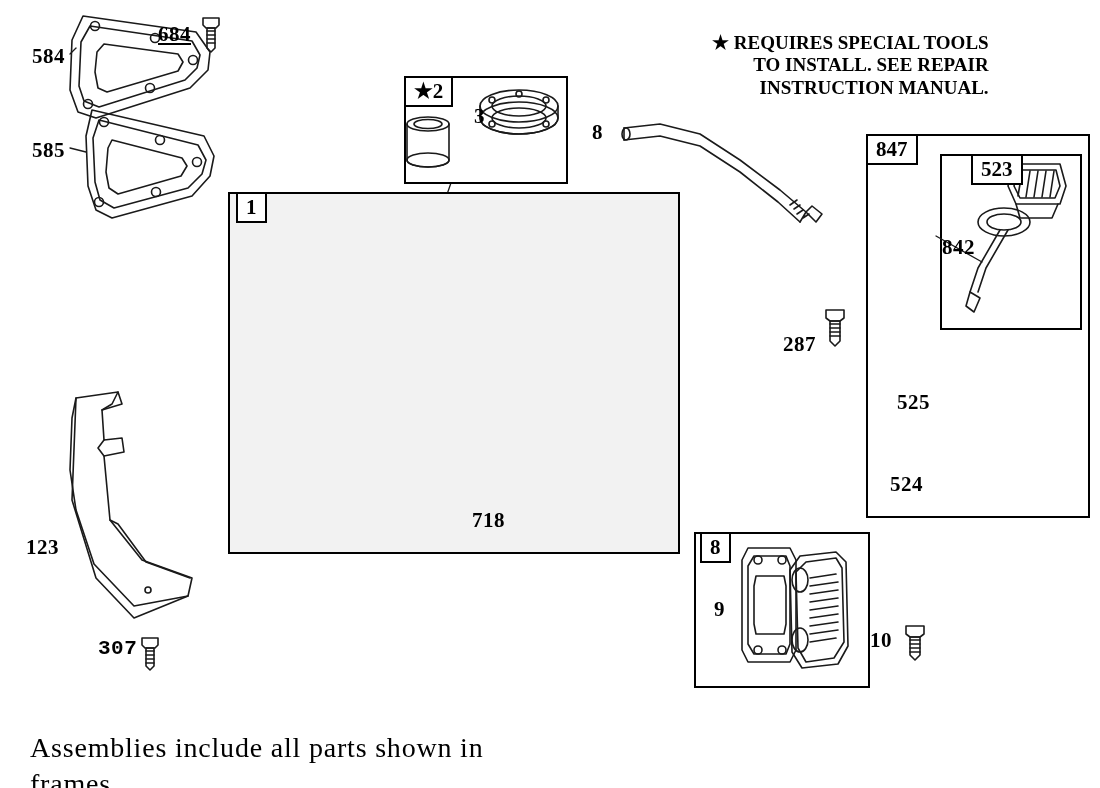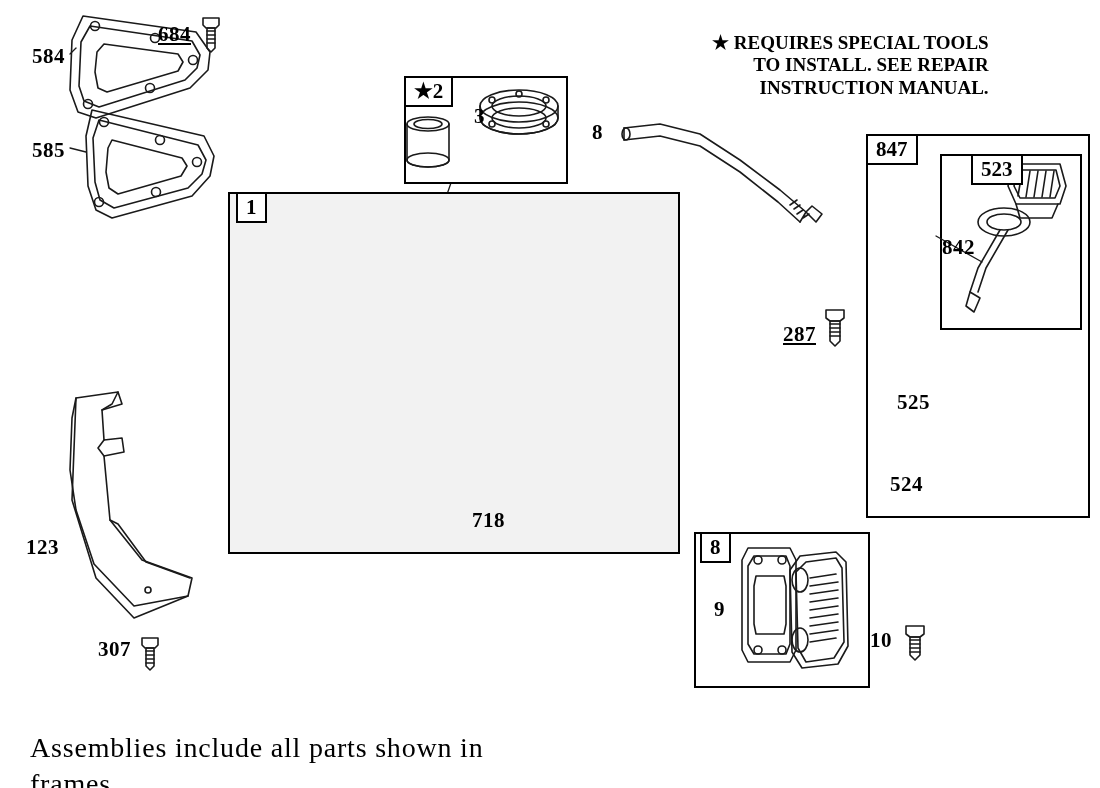--- a/index.html
+++ b/index.html
@@ -329,26 +329,26 @@
   <div class="boxlbl" style="left:866px; top:134px;">847</div>
   <div class="boxlbl" style="left:940px; top:154px;margin-left:31px;">523</div>
   <div class="boxlbl" style="left:700px; top:532px;">8</div>
 
   <div class="lbl" style="left:32px;  top:44px;">584</div>
   <div class="lbl" style="left:158px; top:22px;text-decoration:underline;">684</div>
   <div class="lbl" style="left:32px;  top:138px;">585</div>
   <div class="lbl" style="left:474px; top:104px;">3</div>
   <div class="lbl" style="left:592px; top:120px;">8</div>
   <div class="lbl" style="left:942px; top:222px;margin-top:13px;">842</div>
-  <div class="lbl" style="left:783px; top:322px;text-decoration:underline;">287</div>
+  <div class="lbl" style="left:783px; top:332px;">287</div>
   <div class="lbl" style="left:897px; top:390px;">525</div>
   <div class="lbl" style="left:890px; top:472px;">524</div>
   <div class="lbl" style="left:472px; top:508px;">718</div>
   <div class="lbl" style="left:26px;  top:535px;">123</div>
-  <div class="lbl" style="left:98px;  top:637px;">307</div>
+  <div class="lbl" style="left:98px;  top:637px;font-family:Liberation Mono, monospace;">307</div>
   <div class="lbl" style="left:714px; top:597px;">9</div>
   <div class="lbl" style="left:870px; top:628px;text-align:right;">10</div>
 
   <div class="note" style="left:712px; top:32px;">★ REQUIRES SPECIAL TOOLS
 TO INSTALL.  SEE REPAIR
 INSTRUCTION MANUAL.</div>
   <div class="footer" style="left:30px; top:730px;">Assemblies  include  all  parts  shown  in
 frames.</div>
 
 </div>

